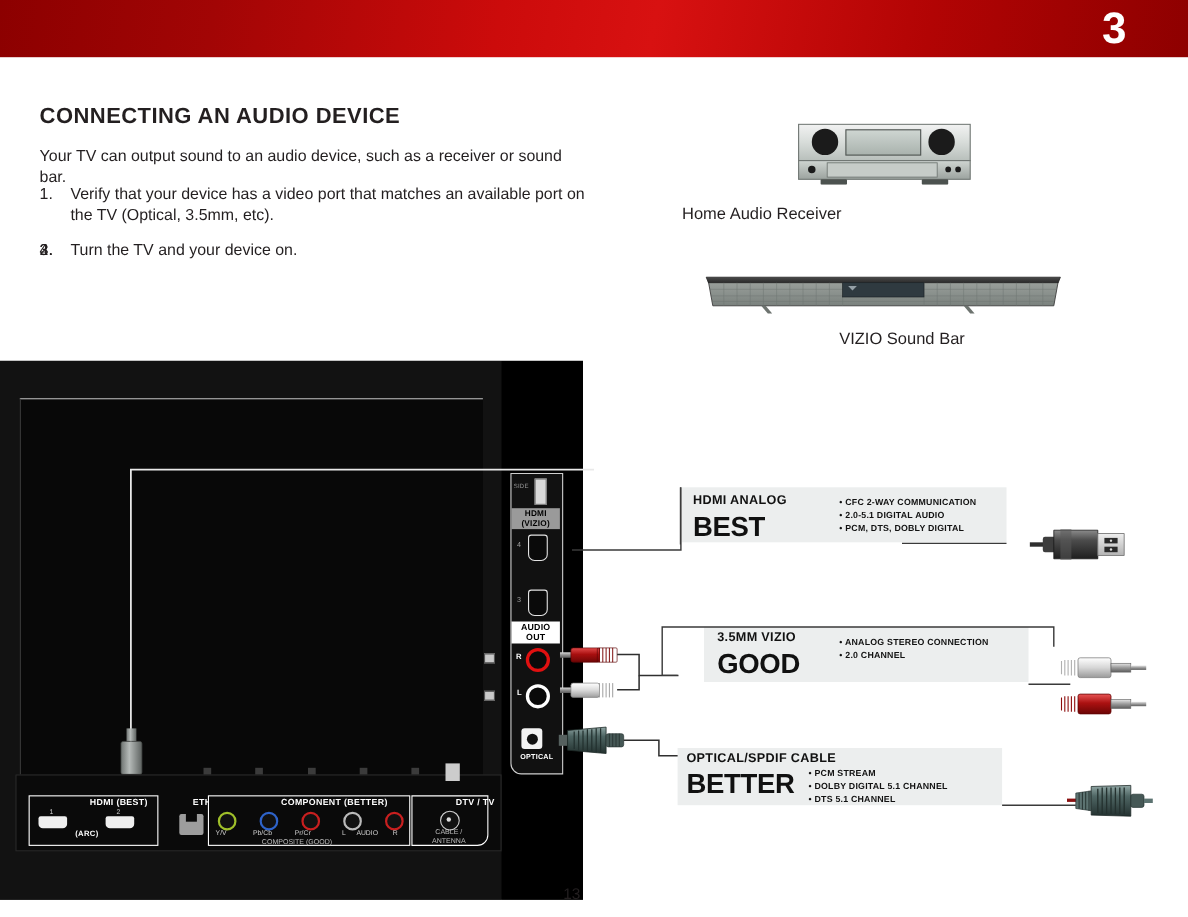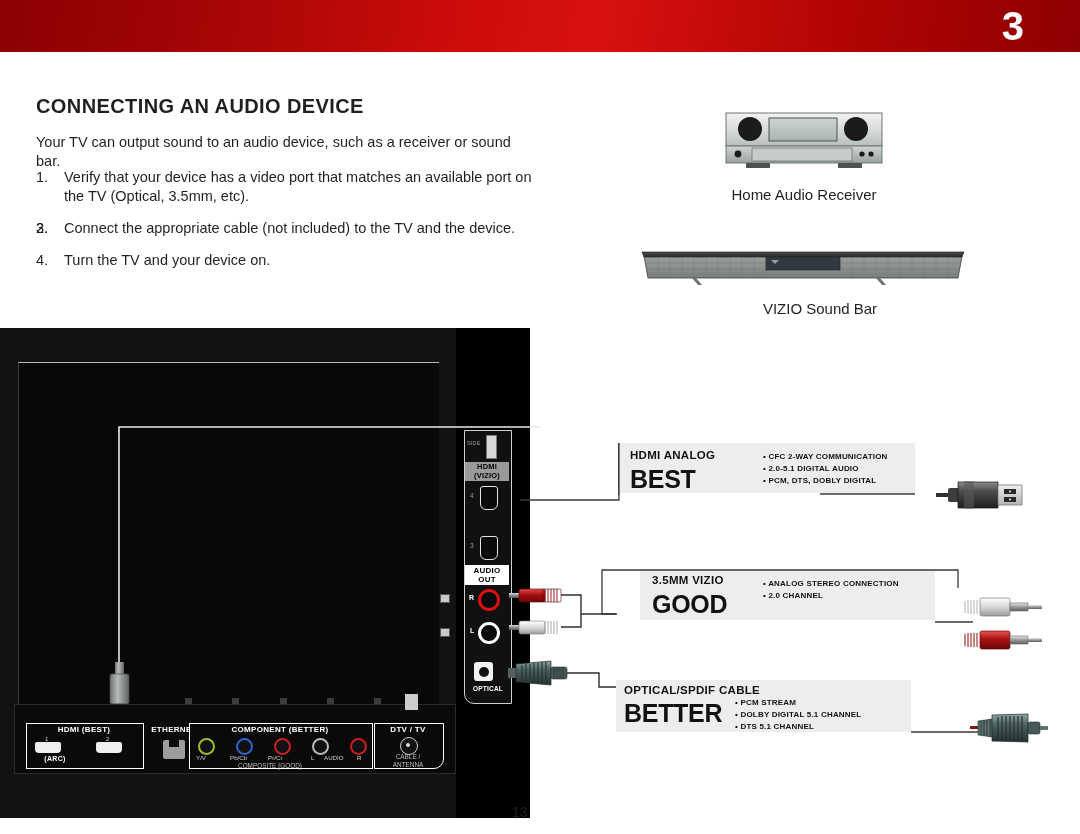--- a/index.html
+++ b/index.html
@@ -39,21 +39,21 @@
   }
   ol.steps li{
     position:relative;padding-left:28px;margin-bottom:13px;
   }
   ol.steps li .num{
     position:absolute;left:0;top:0;width:22px;text-align:left;
   }
   
   #receiver-wrap{position:absolute;left:724px;top:112px;width:160px;height:56px;}
   #receiver-caption{
-    position:absolute;left:620px;top:186px;width:368px;text-align:center;
+    position:absolute;left:620px;top:186px;width:368px;text-align:left;
     font-size:15px;color:#231f20;
   }
   #soundbar-wrap{position:absolute;left:640px;top:248px;width:326px;height:38px;}
   #soundbar-caption{
     position:absolute;left:636px;top:300px;width:368px;text-align:center;
     font-size:15px;color:#231f20;
   }
   
   #tv-photo{
     position:absolute;left:0;top:328px;width:530px;height:490px;
@@ -117,21 +117,21 @@
   .sd-slot{position:absolute;left:440px;width:8px;height:7px;background:#c9c9c9;border:1px solid #555;}
   
   #bottom-panel{
     position:absolute;left:14px;top:704px;width:440px;height:68px;
     background:#0a0a0a;border:1px solid #2a2a2a;
   }
   .bp-group{
     position:absolute;border:1.4px solid #ffffff;background:#0a0a0a;
   }
   .bp-head{
-    position:absolute;color:#fff;font-size:8px;font-weight:bold;letter-spacing:0.3px;text-align:center;
+    position:absolute;color:#fff;font-size:8px;font-weight:bold;letter-spacing:0.3px;text-align:center;padding-left:24px;
   }
   .bp-sub{position:absolute;color:#bdbdbd;font-size:6.4px;text-align:center;}
   .bp-hdmi{
     position:absolute;width:26px;height:11px;background:#efefef;
     border-radius:2px 2px 4px 4px;
   }
   .eth-port{
     position:absolute;width:22px;height:19px;background:#9d9d9d;border-radius:2px;
   }
   .eth-port::after{
@@ -177,21 +177,20 @@
 <ol class="steps">
   <li>
     <span class="num">1.</span>
     <span>Verify that your device has a video port that matches an available port on the TV (Optical, 3.5mm, etc).</span>
   </li>
   <li>
     <span class="num">2.</span>
   </li>
   <li>
     <span class="num">3.</span>
-    <span>Connect the appropriate cable (not included) to the TV and the device.</span>
   </li>
   <li>
     <span class="num">4.</span>
     <span>Turn the TV and your device on.</span>
   </li>
 </ol>
 
 <div id="receiver-wrap">
   <svg width="160" height="56" viewBox="0 0 160 56">
     <defs>

